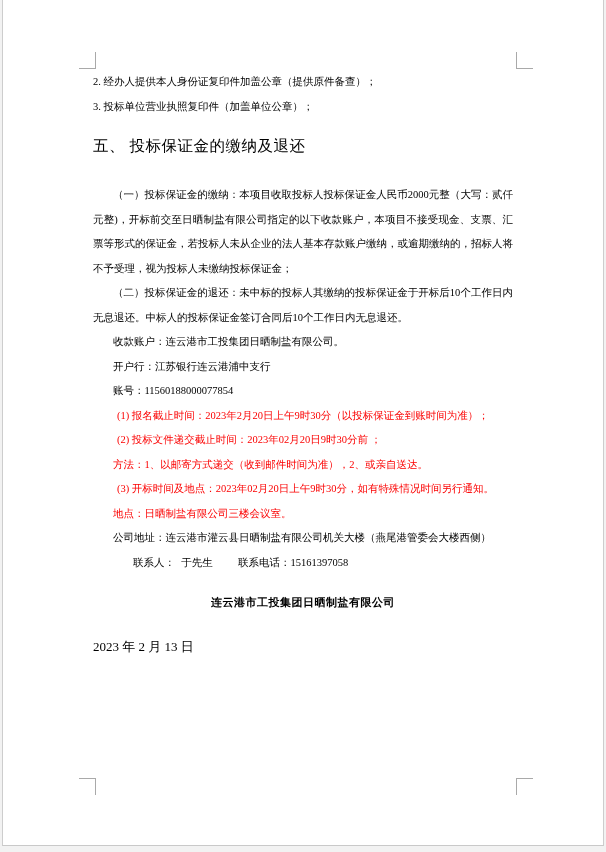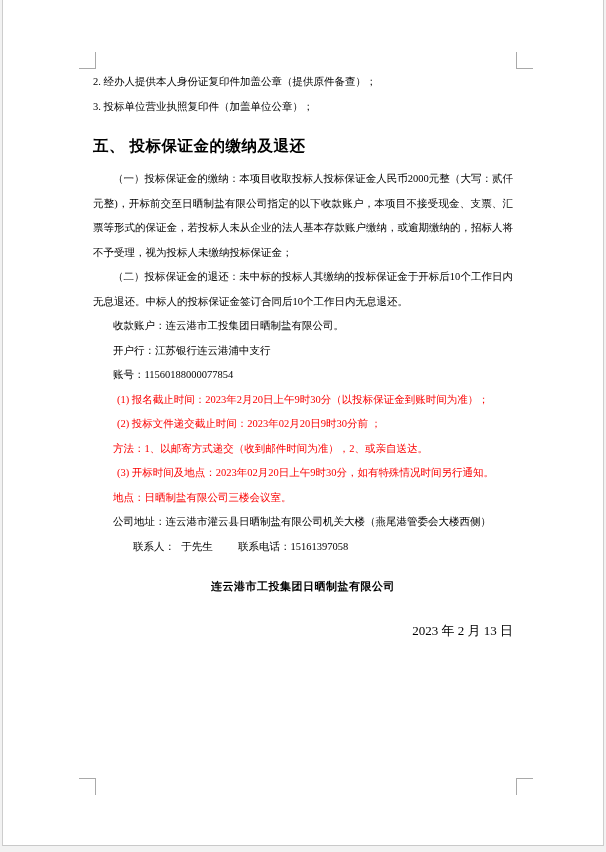--- a/index.html
+++ b/index.html
@@ -43,55 +43,55 @@
     line-height: 24.5px;
   }
   .content p { margin: 0; padding: 0; }
 
   .num-item { padding-left: 10px; white-space: nowrap; }
   .num-item.first { margin-top: 2px; }
 
   .sec-heading {
     margin: 0;
     font-size: 15.5px;
-    font-weight: bold;
+    font-weight: normal;
     color: #000000;
     letter-spacing: 0.5px;
     line-height: 22px;
     white-space: nowrap;
   }
   .sec-heading.five { margin-top: 16px; }
   .sec-heading.six  { margin-top: 5px; }
 
   .para {
     text-align: justify;
     overflow: hidden;
   }
-  .para.payment { margin-top: 10px; height: 98px; text-indent: 20px; }
+  .para.payment { margin-top: 26px; height: 98px; text-indent: 20px; }
   .para.refund  { height: 49px; text-indent: 20px; }
 
   .line { text-indent: 20px; white-space: nowrap; }
   .line.numbered { text-indent: 24px; }
 
   .red-block { margin-top: 19px; }
   .red { color: #fb0000; }
 
   .contact-person { display: inline-block; width: 125px; font-family: Liberation Mono, monospace; }
 
   .sign-company {
     margin-top: 15px !important;
     text-align: center;
     font-weight: bold;
     font-size: 11px;
     line-height: 24px;
     letter-spacing: 0.5px;
   }
   .sign-date {
     margin-top: 21px !important;
-    text-align: right;
+    text-align: left;
     font-size: 13px;
     line-height: 24px;
   }
 </style>
 </head>
 <body>
 
 <div class="page">
   <div class="crop tl"></div>
   <div class="crop tr"></div>

